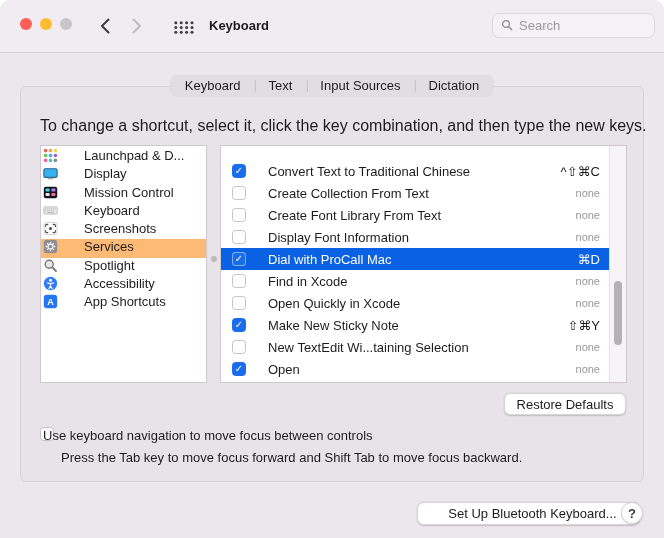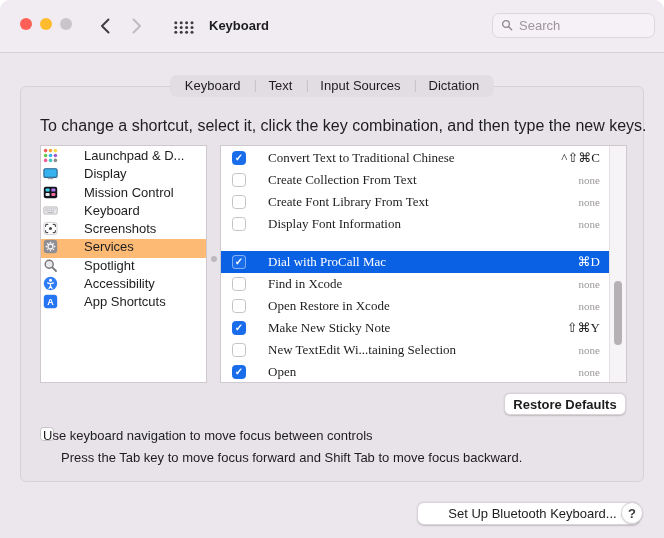--- a/index.html
+++ b/index.html
@@ -39,38 +39,38 @@
   .sidebar-panel{position:absolute;left:40px;top:145px;width:167px;height:238px;box-sizing:border-box;
     background:#fff;border:1px solid #cfc9cf;overflow:hidden;padding-top:2px;z-index:2;}
   .cat-row{display:flex;align-items:flex-start;height:18.3px;padding-left:2px;gap:19px;}
   .cat-row.selected{background:#fdba74;}
   .cat-icon{width:15px;height:15px;margin-right:7px;flex:none;display:inline-flex;}
   .cat-icon svg{display:block;}
   .cat-label{font-size:13px;white-space:nowrap;}
   .gap-dot{position:absolute;left:211px;top:256px;width:6px;height:6px;border-radius:50%;background:#bdb9bd;z-index:2;}
   
   .rows-panel{position:absolute;left:220px;top:145px;width:407px;height:238px;box-sizing:border-box;
-    background:#fff;border:1px solid #cfc9cf;overflow:hidden;padding-top:1px;z-index:2;font-family:Liberation Serif, serif;}
+    background:#fff;border:1px solid #cfc9cf;overflow:hidden;padding-top:14px;z-index:2;}
   .sc-row{display:flex;align-items:center;height:22px;width:389px;padding-left:11px;box-sizing:border-box;}
-  .sc-row.selected{background:var(--accent,#0a61e4);margin-top:16px;}
+  .sc-row.selected{background:var(--accent,#0a61e4);}
   .cb{width:14px;height:14px;border-radius:3.5px;background:#fff;border:1px solid #c6c1c6;box-sizing:border-box;flex:none;position:relative;}
   .cb.checked{background:var(--cbblue,#1a6dea);border-color:var(--cbblue,#1a6dea);}
   .cb.checked::after{content:"\2713";position:absolute;inset:0;display:flex;align-items:center;justify-content:center;
     color:#fff;font-size:10px;font-weight:bold;line-height:1;}
   .sc-row.selected .cb.checked{border-color:rgba(255,255,255,0.45);}
   .sc-label{font-size:13px;margin-left:22px;flex:1;white-space:nowrap;overflow:hidden;}
   .sc-key{font-size:13px;margin-right:10px;white-space:nowrap;}
   .sc-key.none{font-size:11px;color:#9b969b;}
   .sc-row.selected .sc-label,.sc-row.selected .sc-key{color:#fff;}
   .scrollbar{position:absolute;right:0;top:0;bottom:0;width:16px;background:#f7f4f7;border-left:1px solid #e4e0e4;}
   .thumb{position:absolute;left:4px;top:135px;width:8px;height:64px;border-radius:4px;background:#b5b1b5;}
   
   .btn{background:#fff;border:1px solid #d9d3d9;border-radius:6px;font-size:13px;color:#1d1d1f;
     font-family:inherit;box-shadow:0 0.5px 1.5px rgba(0,0,0,0.18);padding:0;}
-  .restore{position:absolute;left:504px;top:393px;width:122px;height:22px;z-index:2;font-weight:bold;}
+  .restore{position:absolute;left:504px;top:393px;width:122px;height:22px;z-index:2;}
   .kbnav-cb{position:absolute;left:40px;top:427px;width:14px;height:14px;border-radius:3.5px;
     background:#fff;border:1px solid #c6c1c6;box-sizing:border-box;z-index:2;}
   .kbnav-label{position:absolute;left:43px;top:428px;font-size:13px;z-index:2;}
   .hint{position:absolute;left:61px;top:450px;font-size:13px;z-index:2;}
   .bt-btn{position:absolute;left:417px;top:502px;width:223px;height:23px;border-radius:7px;padding-left:8px;}
   .help-btn{position:absolute;left:621px;top:502px;width:22px;height:22px;border-radius:50%;font-weight:600;color:#3a3a3e;}
 </style>
 </head>
 <body>
 
@@ -278,21 +278,21 @@
     <span class="sc-label">Dial with ProCall Mac</span>
     <span class="sc-key">⌘D</span>
   </div>
       <div class="sc-row">
     <span class="cb"></span>
     <span class="sc-label">Find in Xcode</span>
     <span class="sc-key none">none</span>
   </div>
       <div class="sc-row">
     <span class="cb"></span>
-    <span class="sc-label">Open Restore in Xcode</span>
+    <span class="sc-label">Open Quickly in Xcode</span>
     <span class="sc-key none">none</span>
   </div>
       <div class="sc-row">
     <span class="cb checked"></span>
     <span class="sc-label">Make New Sticky Note</span>
     <span class="sc-key">⇧⌘Y</span>
   </div>
       <div class="sc-row">
     <span class="cb"></span>
     <span class="sc-label">New TextEdit Wi...taining Selection</span>

